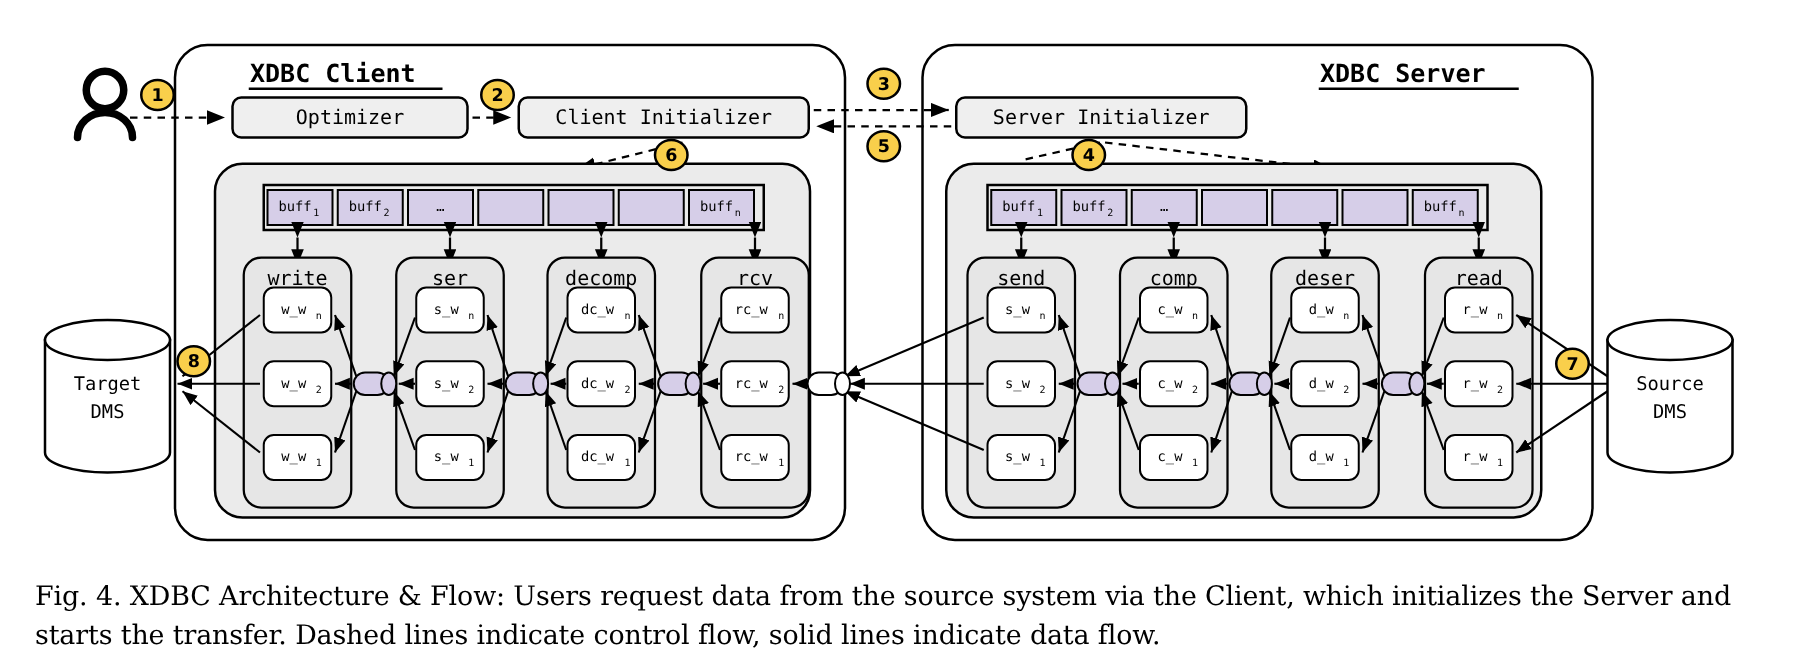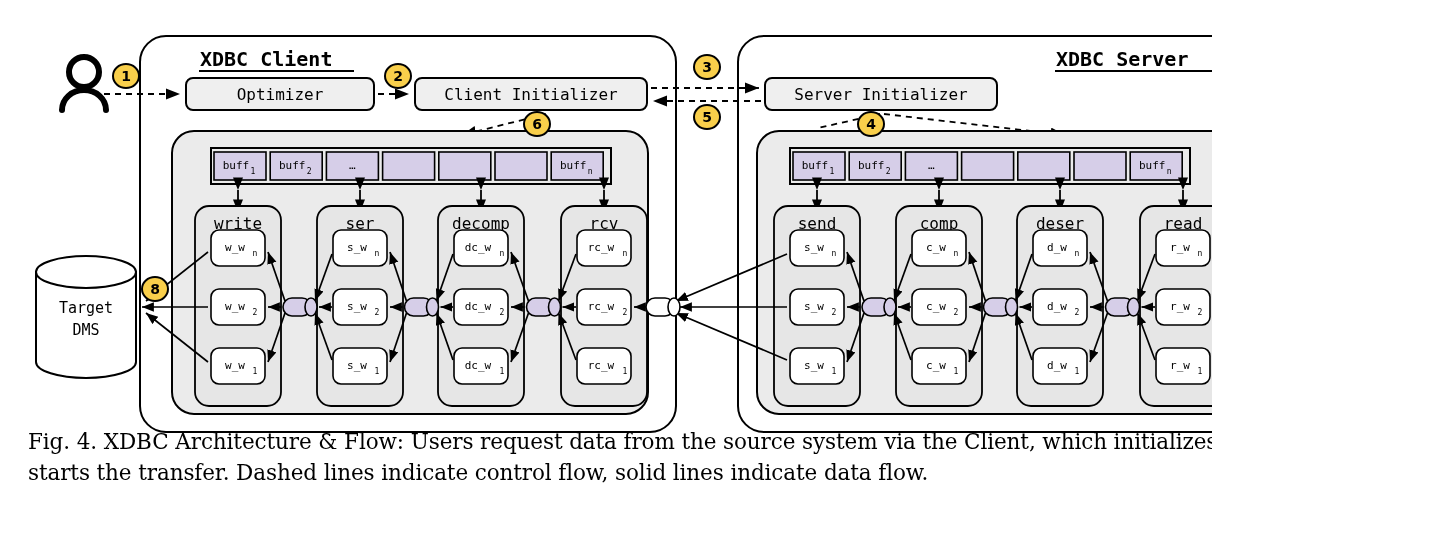--- a/index.html
+++ b/index.html
@@ -1,21 +1,21 @@
 <!DOCTYPE html>
 <html><head>
 <meta charset="utf-8">
 <style>
   html,body{margin:0;padding:0;background:#ffffff;}
   body{width:1456px;height:534px;font-family:"DejaVu Sans",sans-serif;}
-  #stage{position:relative;width:1212px;height:534px;overflow:hidden;}
+  #stage{position:relative;width:1456px;height:534px;overflow:hidden;}
   svg#diagram{position:absolute;left:0;top:0;width:1456px;height:534px;}
   .mono{font-family:"DejaVu Sans Mono",monospace;}
   .caption{
-    position:absolute;left:28px;top:426px;width:1404px;
+    position:absolute;left:28px;top:462px;width:1404px;
     font-family:"DejaVu Serif",serif;font-size:21.5px;line-height:31px;
     color:#000;letter-spacing:-0.1px;
   }
   text{dominant-baseline:middle;}
 </style>
 </head>
 <body>
 
 <div id="stage">
 

